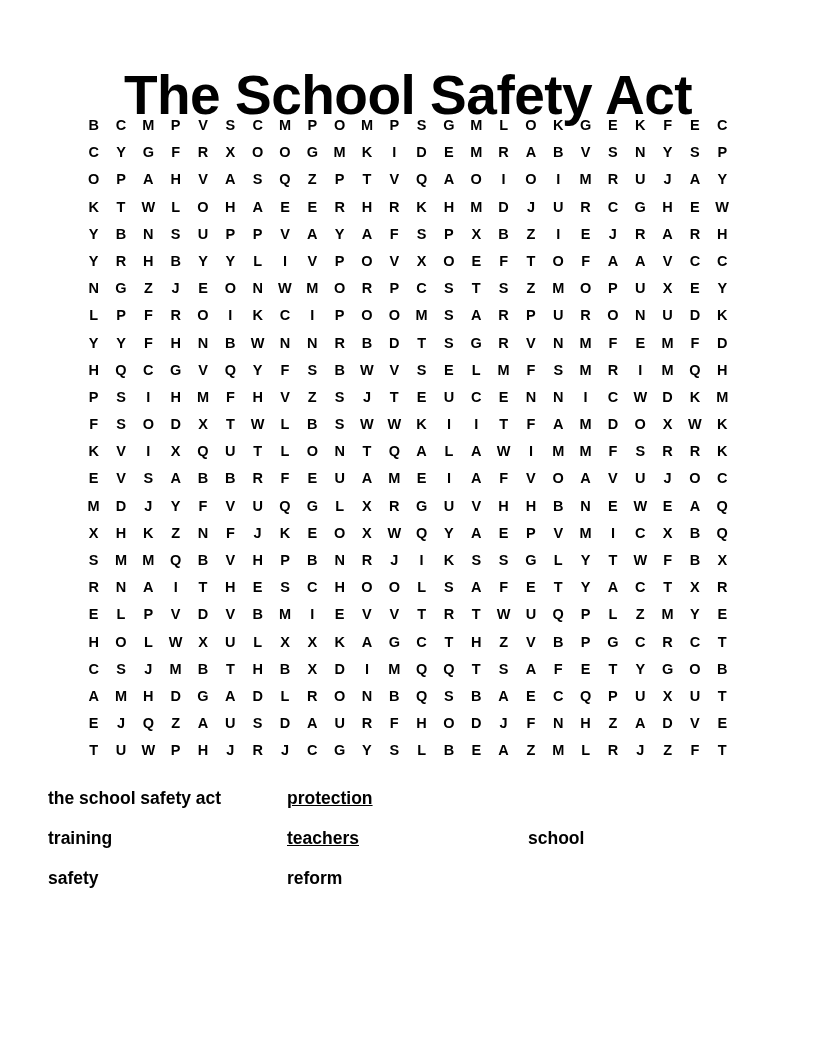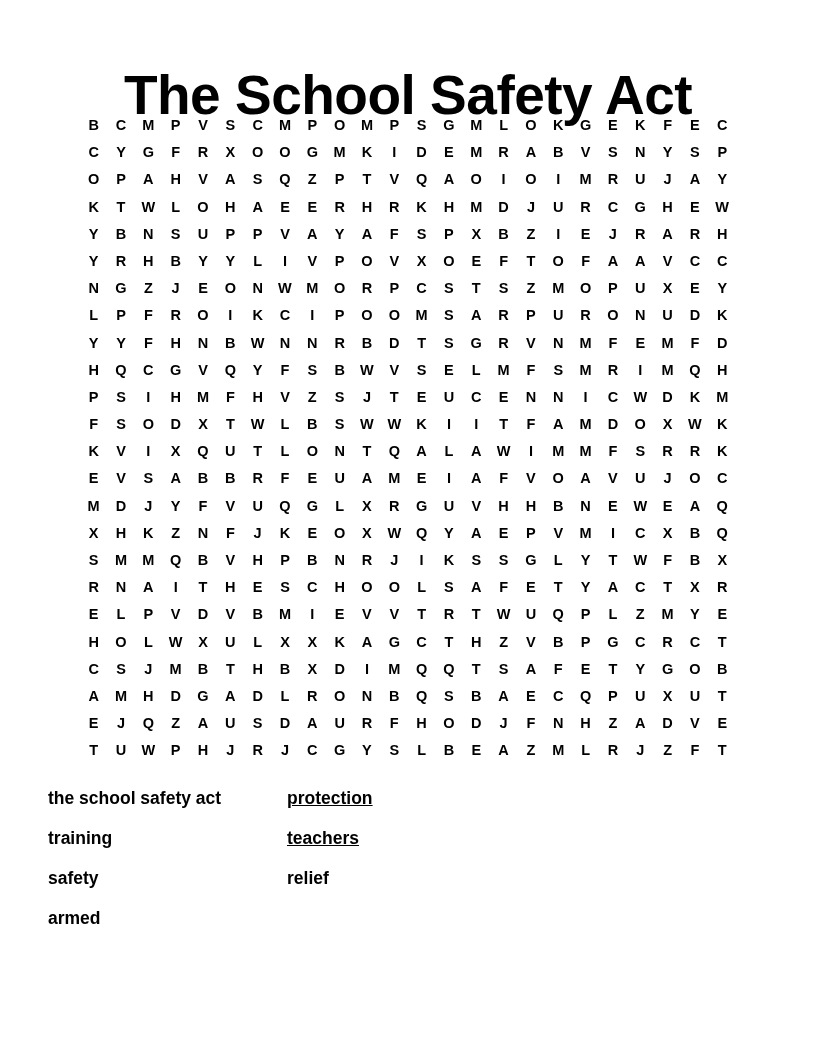--- a/index.html
+++ b/index.html
@@ -719,23 +719,23 @@
     </div>
 
   <div class="wordlist">
       <div class="wordlist-row">
         <span class="word-col c1">the school safety act</span>
         <span class="word-col c2">protection</span>
       </div>
       <div class="wordlist-row">
         <span class="word-col c1">training</span>
         <span class="word-col c2">teachers</span>
+        <span class="word-col c3">school</span>
       </div>
       <div class="wordlist-row">
         <span class="word-col c1">safety</span>
-        <span class="word-col c3">relief</span>
+        <span class="word-col c3">reform</span>
       </div>
       <div class="wordlist-row">
-        <span class="word-col c1">armed</span>
       </div>
     </div>
 
 </div>
 
 </body></html>

